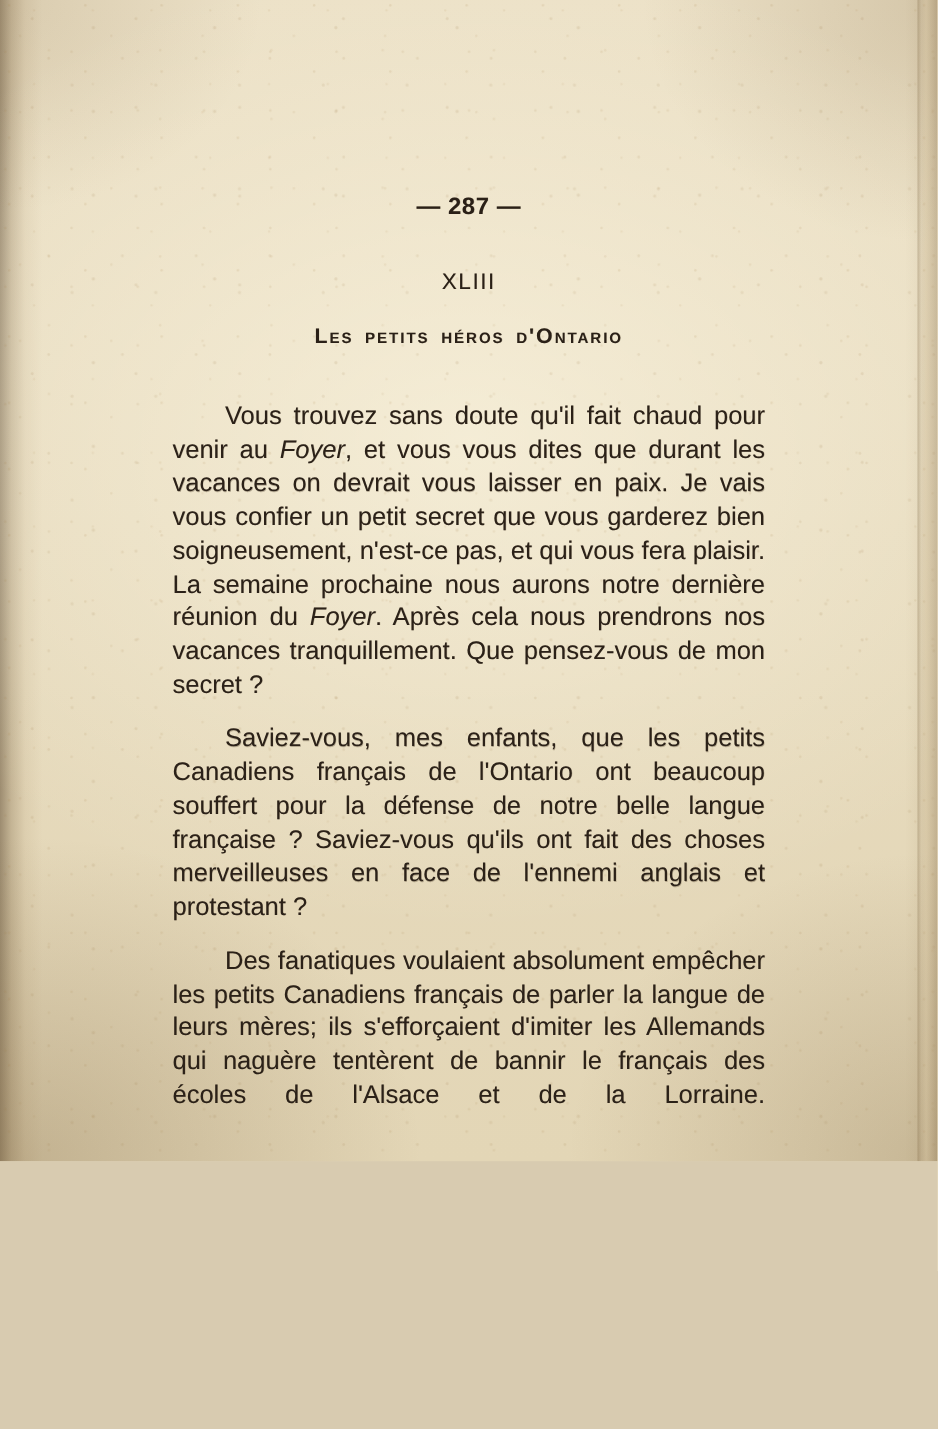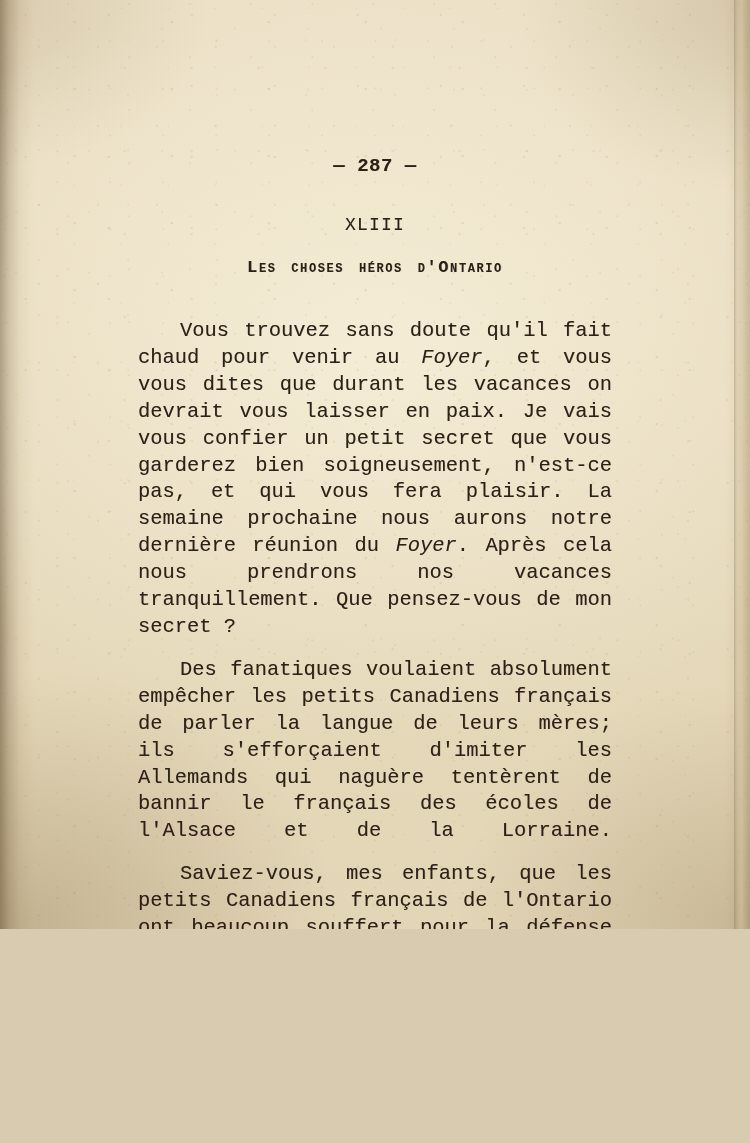--- a/index.html
+++ b/index.html
@@ -16,21 +16,21 @@
     background-color: #e9ddc1;
     background-image:
       radial-gradient(ellipse 120% 70% at 50% 38%, rgba(255,250,232,0.55) 0%, rgba(255,250,232,0.0) 60%),
       radial-gradient(ellipse 60% 40% at 3% 100%, rgba(120,95,58,0.30) 0%, rgba(120,95,58,0) 70%),
       radial-gradient(ellipse 55% 38% at 99% 100%, rgba(120,95,58,0.26) 0%, rgba(120,95,58,0) 70%),
       radial-gradient(ellipse 45% 30% at 100% 0%, rgba(130,104,64,0.22) 0%, rgba(130,104,64,0) 70%),
       radial-gradient(ellipse 40% 26% at 0% 0%, rgba(130,104,64,0.18) 0%, rgba(130,104,64,0) 70%),
       linear-gradient(90deg, rgba(90,70,44,0.52) 0px, rgba(120,96,62,0.30) 9px, rgba(160,132,92,0.12) 20px, rgba(255,255,255,0) 34px),
       linear-gradient(270deg, rgba(120,98,64,0.20) 0px, rgba(140,116,78,0.10) 10px, rgba(255,255,255,0) 26px),
       linear-gradient(180deg, #ece1c7 0%, #e7dbbe 45%, #e3d6b6 100%);
-    font-family: Liberation Mono, monospace;
+    font-family: Liberation Sans, sans-serif;
     color: #2b2118;
   }
   
   .grain {
     position: absolute;
     inset: 0;
     pointer-events: none;
     opacity: 0.5;
     background-image:
       radial-gradient(circle at 12% 8%, rgba(170,132,78,0.30) 0.6px, transparent 1.4px),
@@ -118,22 +118,22 @@
 
   <div class="grain"></div>
   <div class="edge-right"></div>
 
   <div class="content">
 
     <div class="folio ink-soft">— 287 —</div>
 
     <h1 class="chapter-number ink-soft">XLIII</h1>
 
-    <h2 class="chapter-subtitle ink-soft">Les choses héros d'Ontario</h2>
+    <h2 class="chapter-subtitle ink-soft">Les petits héros d'Ontario</h2>
 
     <div class="body-text">
       <p class="ink-soft">Vous trouvez sans doute qu'il fait chaud pour venir au <i>Foyer</i>, et vous vous dites que durant les vacances on devrait vous laisser en paix.  Je vais vous confier un petit secret que vous garderez bien soigneusement, n'est-ce pas, et qui vous fera plaisir. La semaine prochaine nous aurons notre dernière réunion du <i>Foyer</i>.  Après cela nous prendrons nos vacances tranquillement.  Que pensez-vous de mon secret ?</p>
+      <p class="ink-soft">Saviez-vous, mes enfants, que les petits Canadiens français de l'Ontario ont beaucoup souffert pour la défense de notre belle langue française ?  Saviez-vous qu'ils ont fait des choses merveilleuses en face de l'ennemi anglais et protestant ?</p>
       <p class="ink-soft last-line-full">Des fanatiques voulaient absolument empêcher les petits Canadiens français de parler la langue de leurs mères; ils s'efforçaient d'imiter les Allemands qui naguère tentèrent de bannir le français des écoles de l'Alsace et de la Lorraine.</p>
-      <p class="ink-soft">Saviez-vous, mes enfants, que les petits Canadiens français de l'Ontario ont beaucoup souffert pour la défense de notre belle langue française ?  Saviez-vous qu'ils ont fait des choses merveilleuses en face de l'ennemi anglais et protestant ?</p>
     </div>
 
   </div>
 </div>
 
 </body></html>

